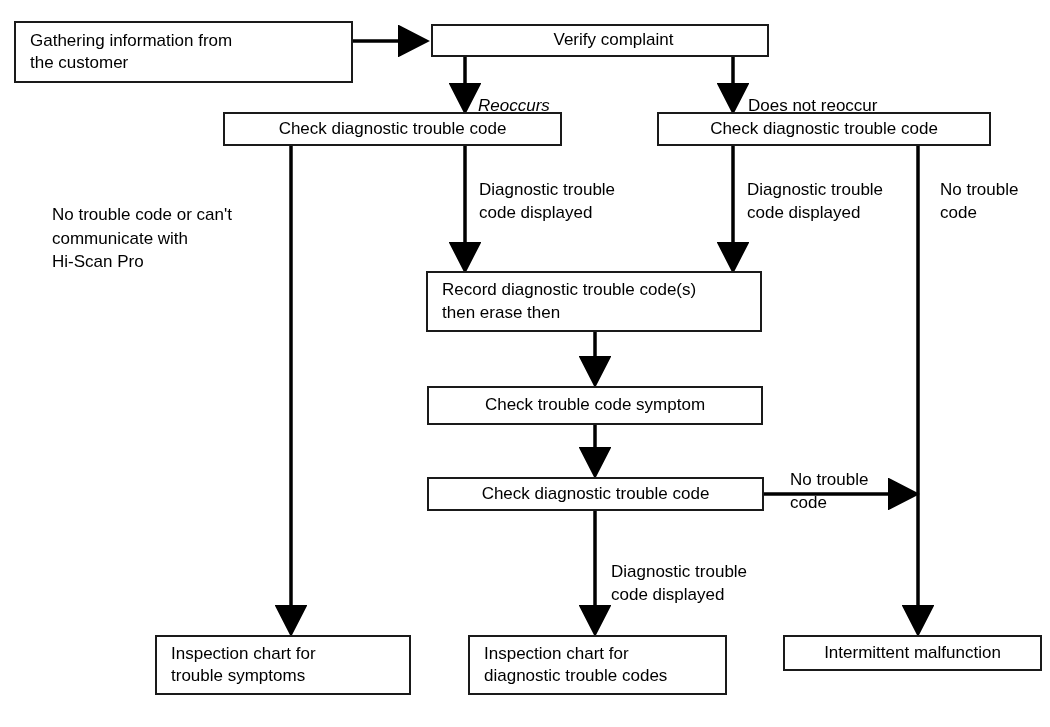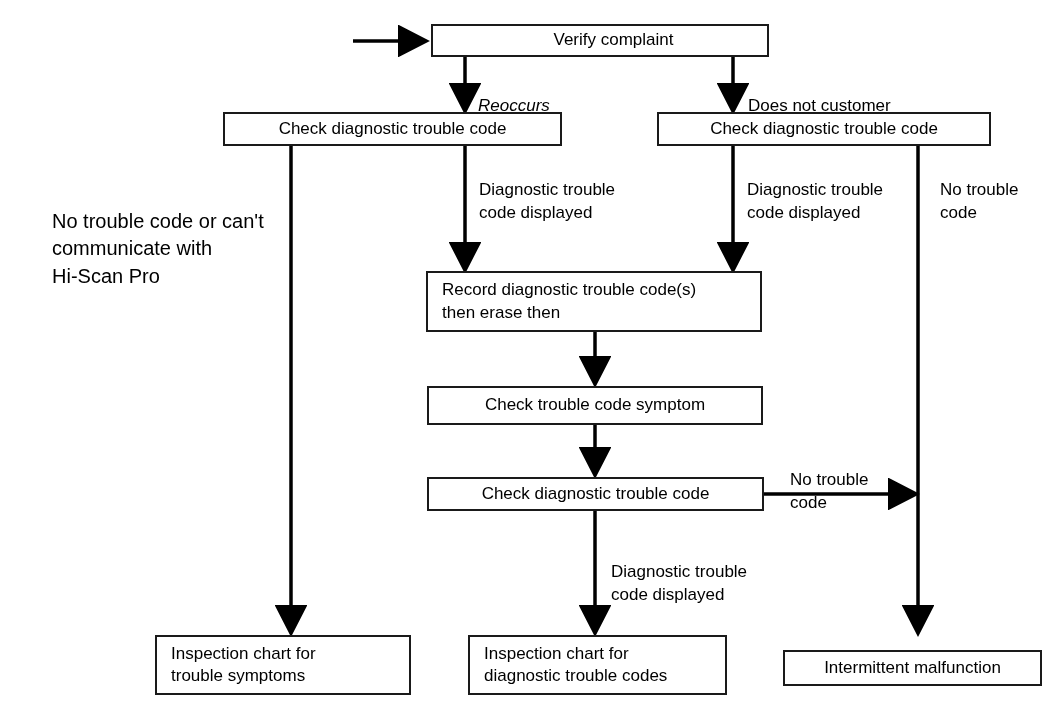--- a/index.html
+++ b/index.html
@@ -33,21 +33,21 @@
 
   .edge-label {
     position: absolute;
     font-size: 17px;
     line-height: 1.32;
     white-space: pre-line;
     color: #000000;
   }
   .free-label {
     position: absolute;
-    font-size: 20px;
+    font-size: 17px;
     line-height: 1.38;
     white-space: pre-line;
     color: #000000;
   }
   svg.links {
     position: absolute;
     left: 0;
     top: 0;
     width: 1050px;
     height: 727px;
@@ -84,20 +84,24 @@
 
     <line x1="595" y1="332" x2="595" y2="382" stroke-width="3.5" marker-end="url(#ah)"></line>
 
     <line x1="595" y1="425" x2="595" y2="473" stroke-width="3.5" marker-end="url(#ah)"></line>
 
     <line x1="595" y1="511" x2="595" y2="631" stroke-width="3.5" marker-end="url(#ah)"></line>
 
     <line x1="764" y1="494" x2="914" y2="494" stroke-width="3.5" marker-end="url(#ah)"></line>
   </svg>
 
+  <div class="node left" style="left:14px; top:21px; width:339px; height:62px;">
+    <span>Gathering information from
+the customer</span>
+  </div>
 
   <div class="node center" style="left:431px; top:24px; width:338px; height:33px;padding-left:41px;">
     <span>Verify complaint</span>
   </div>
 
   <div class="node center" style="left:223px; top:112px; width:339px; height:34px;">
     <span>Check diagnostic trouble code</span>
   </div>
 
   <div class="node center" style="left:657px; top:112px; width:334px; height:34px;">
@@ -120,30 +124,30 @@
   <div class="node left" style="left:155px; top:635px; width:256px; height:60px;">
     <span>Inspection chart for
 trouble symptoms</span>
   </div>
 
   <div class="node left" style="left:468px; top:635px; width:259px; height:60px;">
     <span>Inspection chart for
 diagnostic trouble codes</span>
   </div>
 
-  <div class="node center" style="left:783px; top:650px; width:259px; height:36px;">
+  <div class="node center" style="left:783px; top:635px; width:259px; height:36px;">
     <span>Intermittent malfunction</span>
   </div>
 
   <div class="edge-label" style="left:478px; top:73px;font-style:italic;">
     <span>Reoccurs</span>
   </div>
 
   <div class="edge-label" style="left:748px; top:73px;">
-    <span>Does not customer</span>
+    <span>Does not reoccur</span>
   </div>
 
   <div class="edge-label" style="left:479px; top:157px;">
     <span>Diagnostic trouble
 code displayed</span>
   </div>
 
   <div class="edge-label" style="left:747px; top:157px;">
     <span>Diagnostic trouble
 code displayed</span>

